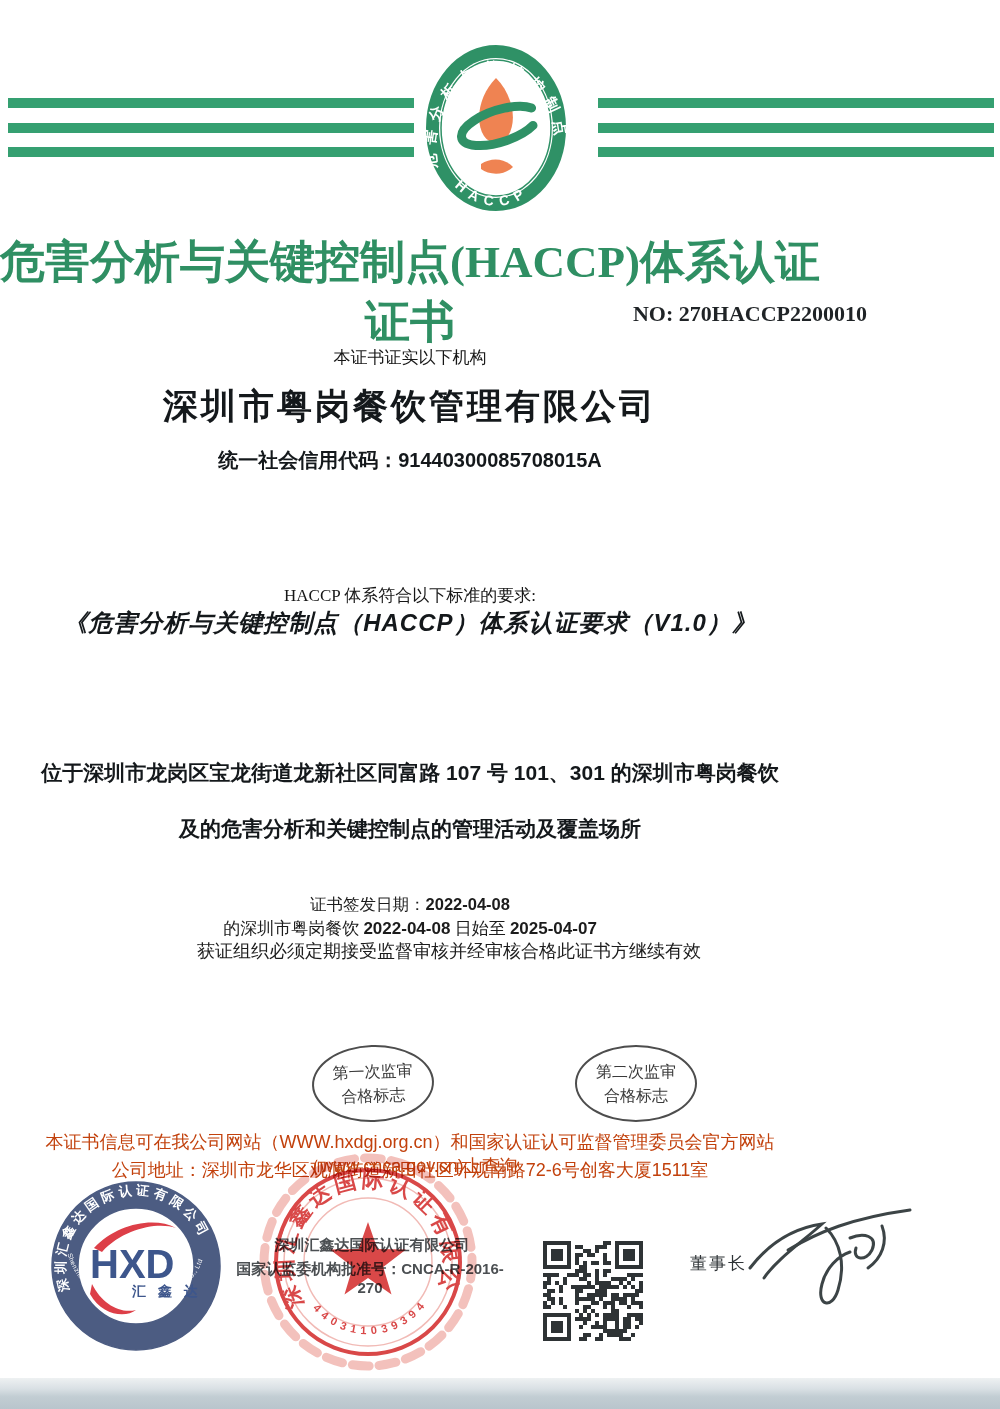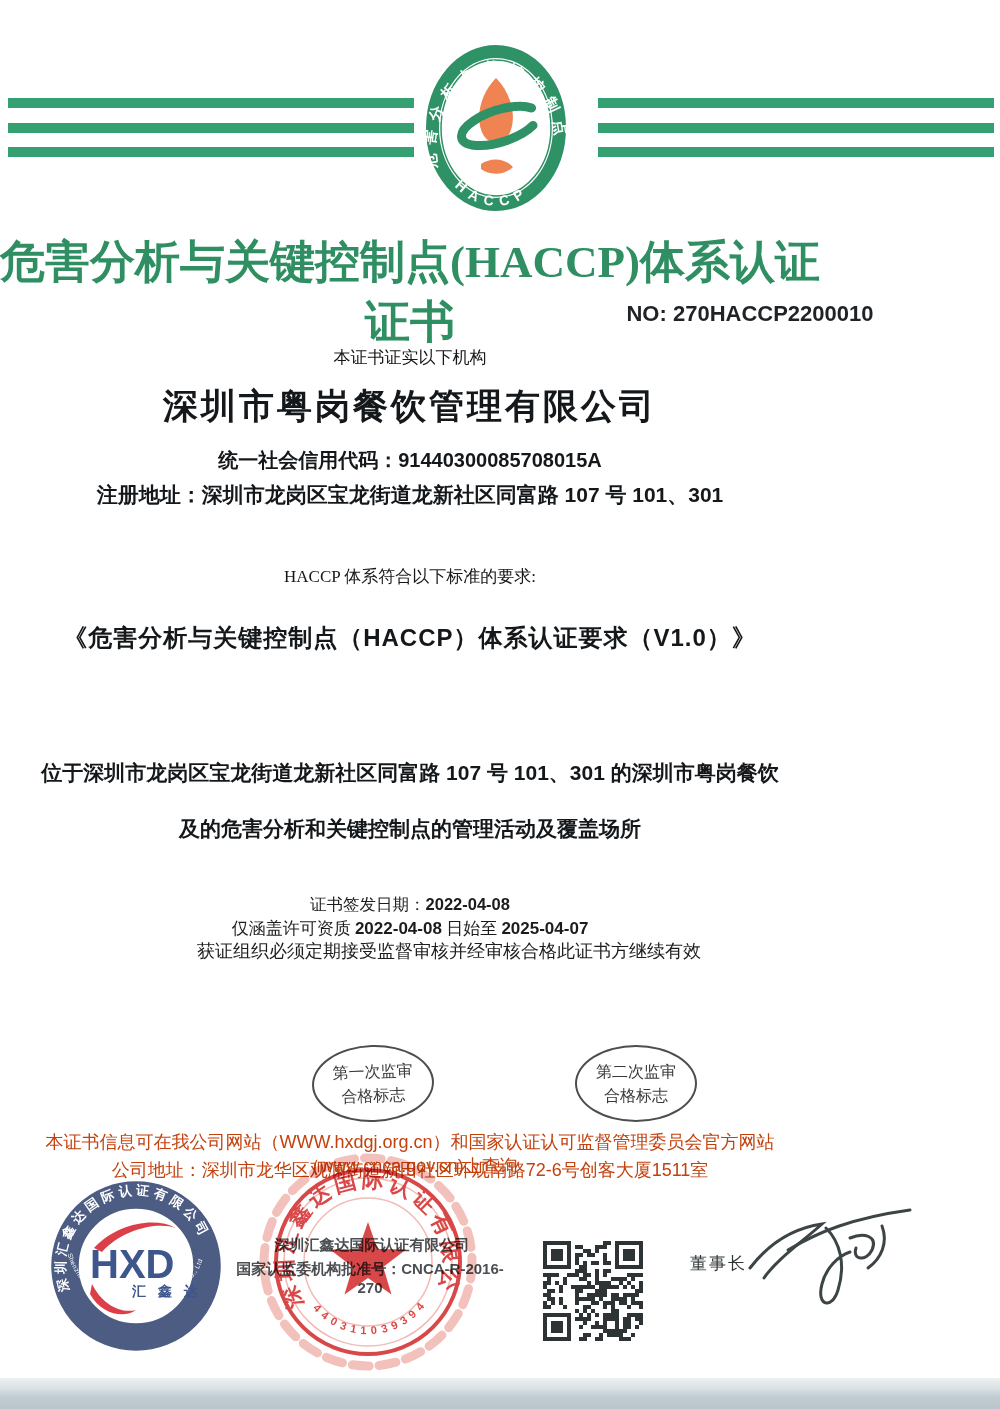--- a/index.html
+++ b/index.html
@@ -3,21 +3,21 @@
 <meta charset="utf-8">
 <style>
   html,body{margin:0;padding:0;background:#ffffff;}
   .cert{position:relative;width:1000px;height:1409px;background:#ffffff;overflow:hidden;
         font-family:"Liberation Serif", serif;color:#1c1c1c;}
   .abs{position:absolute;}
   .ctr{left:0;width:820px;text-align:center;}
   .stripe{position:absolute;height:10px;background:#35a071;}
   .title{font-size:45px;font-weight:bold;color:#2f8f63;letter-spacing:0px;
          font-family:"Liberation Serif", serif;}
-  .certno{font-family:Liberation Sans, sans-serif;font-weight:bold;font-size:22px;color:#1f2326;}
+  .certno{font-family:Liberation Serif, serif;font-weight:bold;font-size:22px;color:#1f2326;}
   .serif17{font-size:17px;color:#161616;}
   .company{font-family:Liberation Mono, monospace;font-weight:bold;font-size:35px;
            letter-spacing:3px;color:#14181b;}
   .boldsans{font-family:"Liberation Sans", sans-serif;font-weight:bold;color:#14181b;}
   .credit{font-size:20px;}
   .addr{font-size:21px;}
   .stdname{font-size:24px;letter-spacing:1px;}
   .scopeline{font-size:21px;line-height:28px;}
   .note{font-size:13.2px;font-weight:bold;color:#2e2e2e;font-family:"Liberation Serif", serif;}
   .datebold{font-family:"Liberation Sans", sans-serif;font-weight:bold;}
@@ -68,35 +68,32 @@
   <div class="abs ctr title" style="top:232px;">危害分析与关键控制点(HACCP)体系认证证书</div>
 
   <div class="abs certno" style="left:560px;top:301px;width:380px;text-align:center;">NO: 270HACCP2200010</div>
 
   <div class="abs ctr serif17" style="top:346px;">本证书证实以下机构</div>
 
   <div class="abs ctr company" style="top:383px;">深圳市粤岗餐饮管理有限公司</div>
   <div class="abs ctr" style="top:447px;">
     <span class="boldsans credit">统一社会信用代码：</span><span class="boldsans credit">91440300085708015A</span>
   </div>
-  <div class="abs ctr" style="top:481px;">
-    <span class="boldsans addr">注册地址：</span><span class="boldsans addr">深圳市龙岗区宝龙街道龙新社区同富路 107 号 101、301</span>
-  </div>
 
-  <div class="abs ctr serif17" style="top:565px;text-align:center;">HACCP 体系符合以下标准的要求:</div>
-  <div class="abs ctr boldsans stdname" style="top:622px;">《危害分析与关键控制点（HACCP）体系认证要求（V1.0）》</div>
+  <div class="abs ctr serif17" style="top:584px;text-align:center;">HACCP 体系符合以下标准的要求:</div>
+  <div class="abs ctr boldsans stdname" style="top:607px;font-style:italic;">《危害分析与关键控制点（HACCP）体系认证要求（V1.0）》</div>
 
   <div class="abs ctr boldsans scopeline" style="top:759px;">位于深圳市龙岗区宝龙街道龙新社区同富路 107 号 101、301 的深圳市粤岗餐饮</div>
   <div class="abs ctr boldsans scopeline" style="top:815px;">及的危害分析和关键控制点的管理活动及覆盖场所</div>
 
   <div class="abs ctr" style="top:894px;font-size:16.5px;">
     <span>证书签发日期：</span><span class="datebold">2022-04-08</span>
   </div>
   <div class="abs ctr" style="top:917px;font-size:17px;">
-    <span>仅涵盖许可资质 </span><span class="datebold">2022-04-08</span><span> 日始至 </span><span class="datebold">2025-04-07</span>
+    <span>的深圳市粤岗餐饮 </span><span class="datebold">2022-04-08</span><span> 日始至 </span><span class="datebold">2025-04-07</span>
   </div>
   <div class="abs ctr" style="top:939px;font-size:18px;padding-left:39px;">获证组织必须定期接受监督审核并经审核合格此证书方继续有效</div>
 
   <div class="oval" style="left:312px;top:1045px;transform:rotate(-2deg);">
     <div>第一次监审</div>
     <div>合格标志</div>
   </div>
   <div class="oval" style="left:575px;top:1045px;">
     <div>第二次监审</div>
     <div>合格标志</div>

